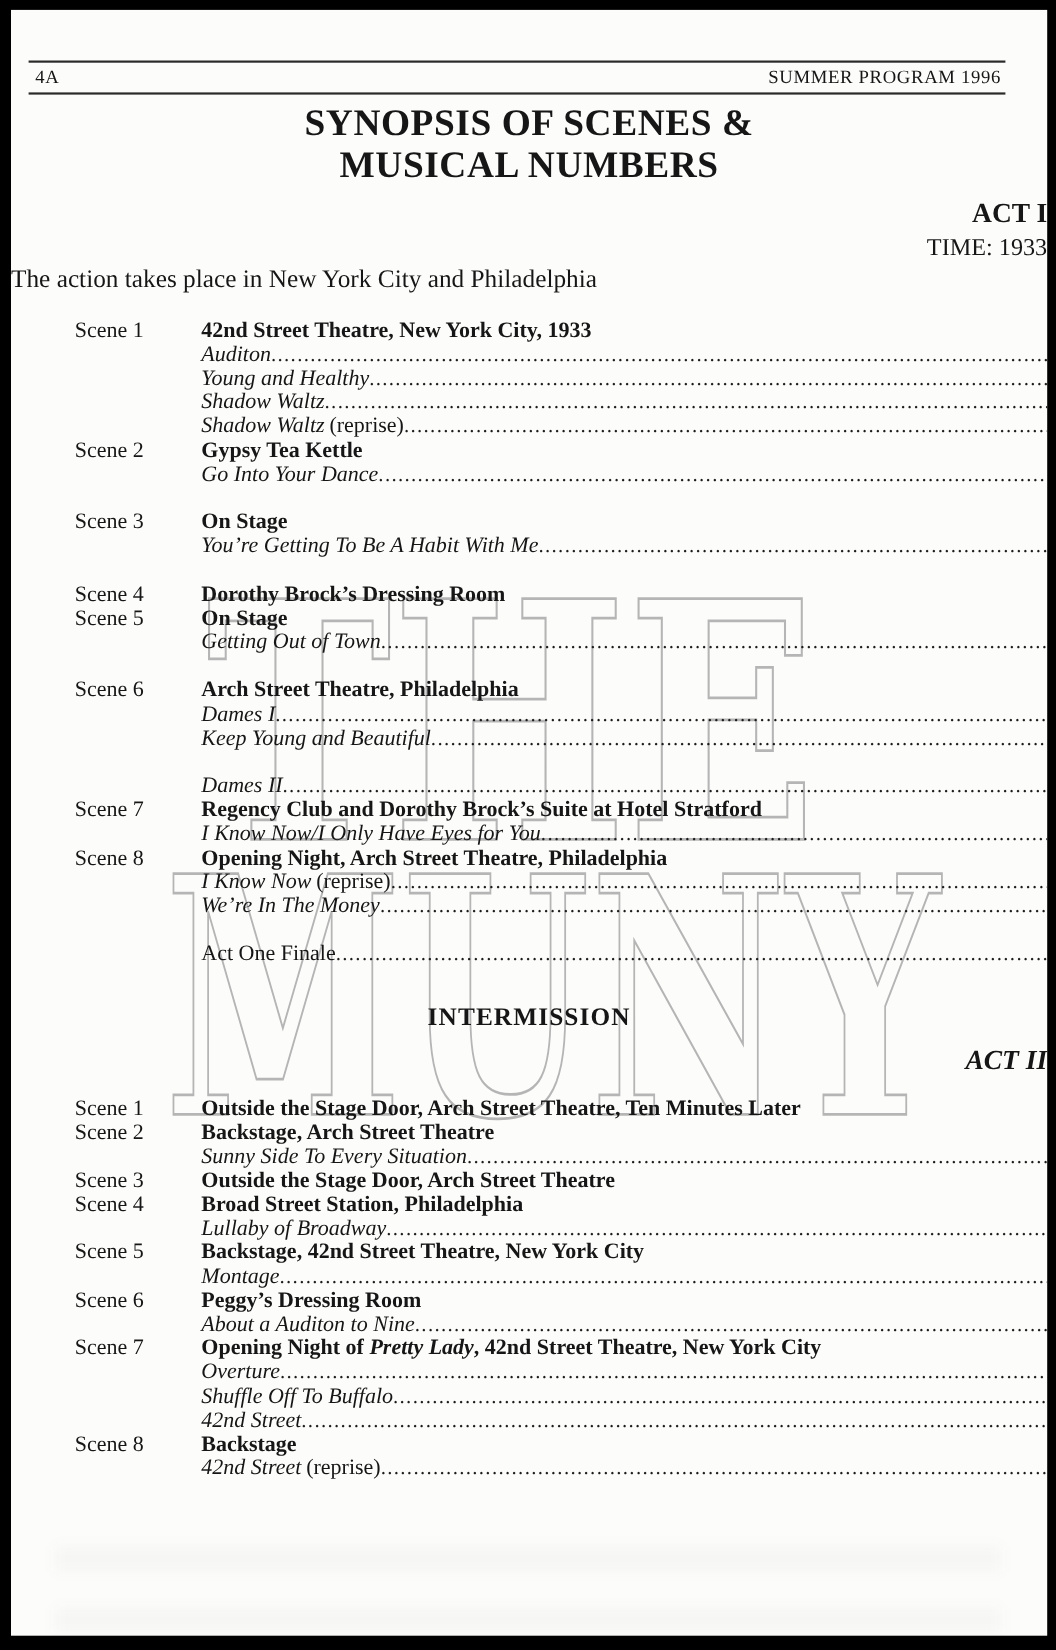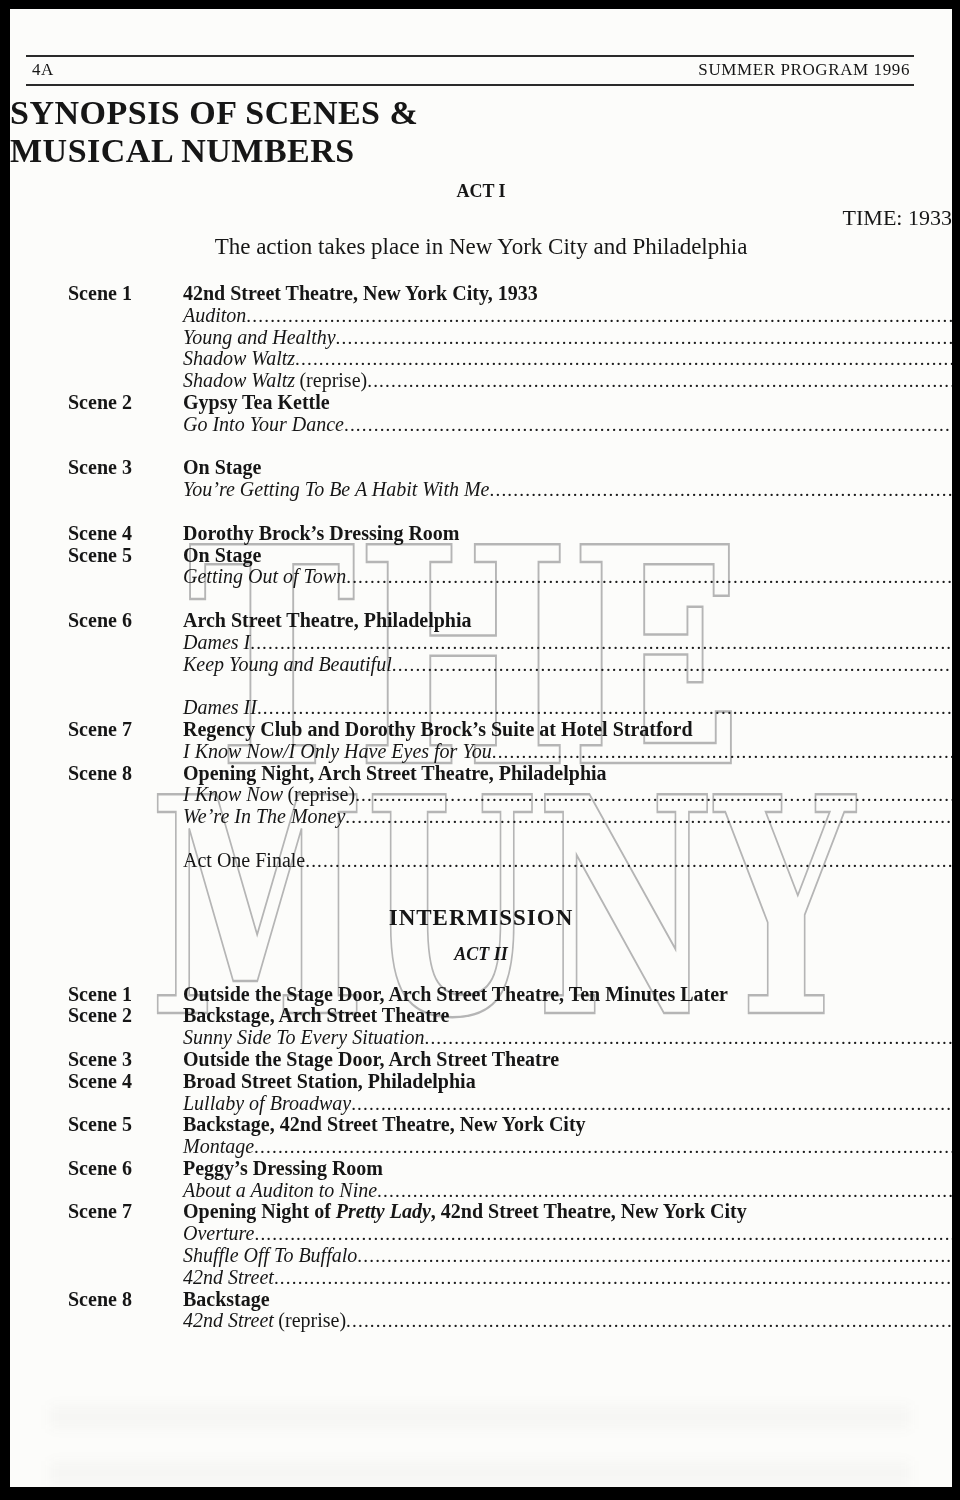--- a/index.html
+++ b/index.html
@@ -33,35 +33,36 @@
   .running-head { margin: 46px 38px 0 16px; }
   .rule { border-top: 2px solid #2a2a2a; height: 0; }
   .head-row {
     display: flex; justify-content: space-between; align-items: baseline;
     font-size: 17px; letter-spacing: 0.6px;
     padding: 3px 4px 4px 6px;
   }
 
   .page-title {
     margin: 8px 0 0 0;
+    text-align: center;
     font-size: 34px; line-height: 38px;
     font-weight: bold; letter-spacing: 0.5px;
   }
 
-  .act-heading { text-align: center; font-weight: bold; font-size: 18px; margin-top: 11px; }
+  .act-heading { text-align: right; font-weight: bold; font-size: 25px; margin-top: 11px; }
   .act-heading.act2 { margin-top: 13px; margin-bottom: 19px; font-style: italic; }
   .time-line { text-align: right; font-size: 22px; margin-top: 3px; }
-  .setting-line { text-align: center; font-size: 23px; margin-top: 3px; margin-bottom: 23px; }
+  .setting-line { text-align: left; font-size: 23px; margin-top: 3px; margin-bottom: 23px; }
 
   .scene-row {
     display: grid; grid-template-columns: 115px 1fr;
     margin: 0 104px 0 58px;
     font-size: 20px; line-height: 21.8px;
   }
-  .scene-label { font-weight: bold; }
+  .scene-label { font-weight: normal; }
   .scene-location { font-weight: bold; }
   .italic { font-style: italic; }
   .song-line { display: flex; align-items: baseline; }
   .song-title { font-style: italic; white-space: nowrap; }
   .song-title.roman { font-style: normal; }
   .song-suffix { margin-left: 0.22em; white-space: nowrap; }
   .leader { flex: 1; overflow: hidden; white-space: nowrap; min-width: 12px; }
   .leader::after {
     content: "................................................................................................................................................................................";
     letter-spacing: 1.2px; font-size: 0.95em; color: #1c1c1c;

